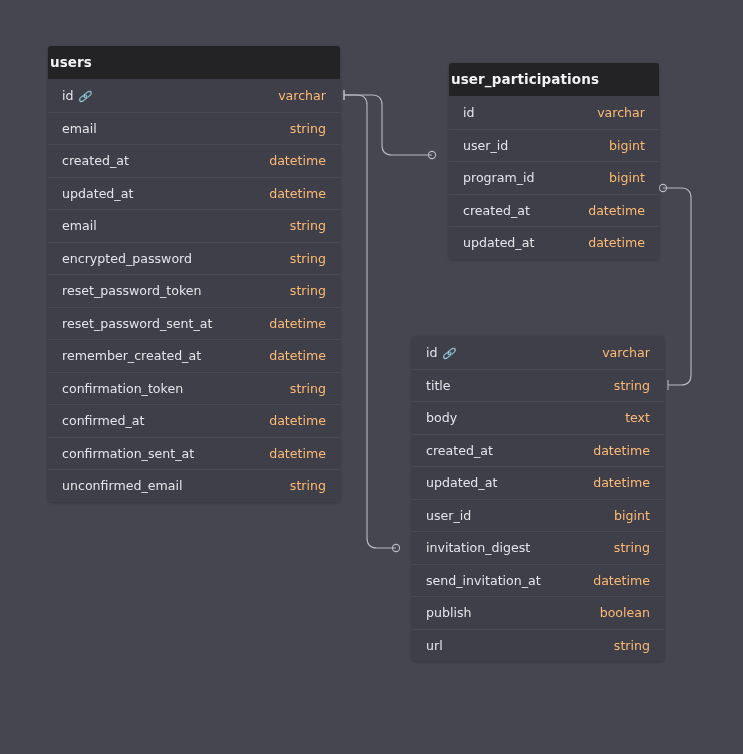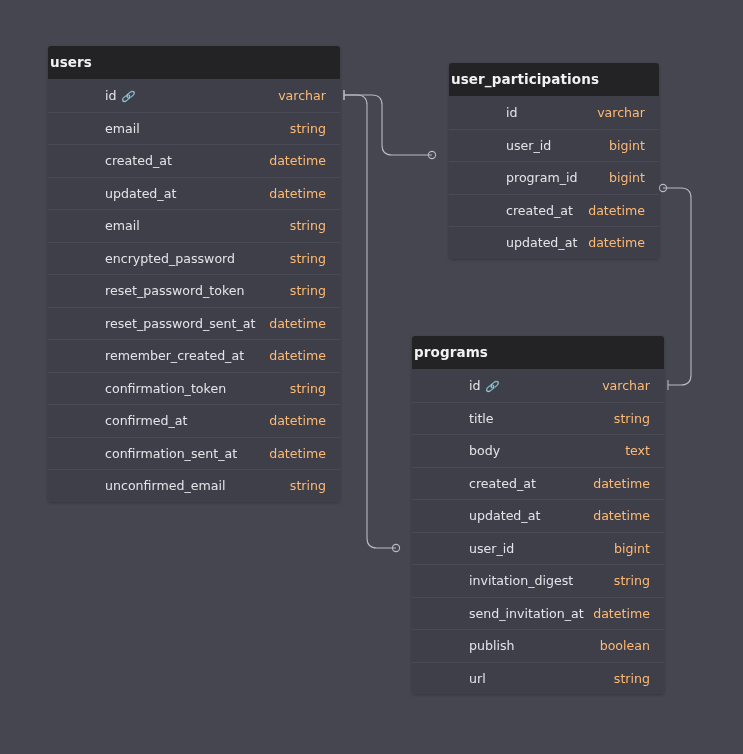--- a/index.html
+++ b/index.html
@@ -59,21 +59,20 @@
   }
   .col-row:first-child {
     border-top: none;
   }
   .col-name {
     color: #e4e4e8;
     font-size: 12.6px;
     display: flex;
     align-items: baseline;
     gap: 5px;
-    margin-left: 43px;
   }
   .col-type {
     color: #fdba74;
     font-size: 12.6px;
   }
   .key-icon {
     display: inline-block;
     font-size: 10.5px;
     color: #d8d8de;
     transform: translateY(-0.5px);
@@ -223,21 +222,20 @@
           </div>
           <div class="col-row">
             <div class="col-name">
               <span>updated_at</span>
             </div>
             <div class="col-type">datetime</div>
           </div>
         </div>
       </div>
       <div class="table-card" style="left: 412px; top: 336px; width: 252px;">
-        <div class="table-header">programs</div>
         <div class="table-body">
           <div class="col-row">
             <div class="col-name">
               <span>id</span>
               <span class="key-icon">🔗</span>
             </div>
             <div class="col-type">varchar</div>
           </div>
           <div class="col-row">
             <div class="col-name">

